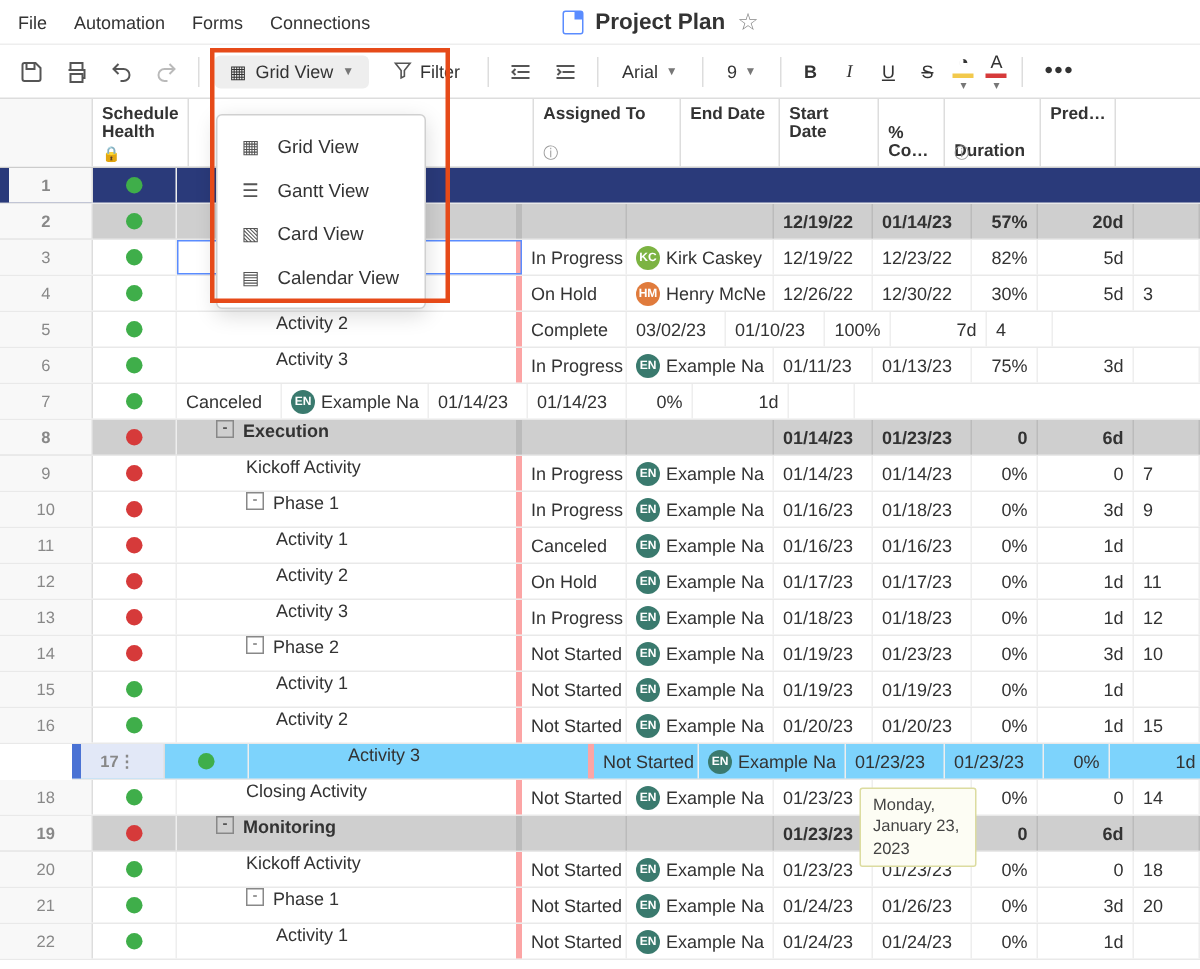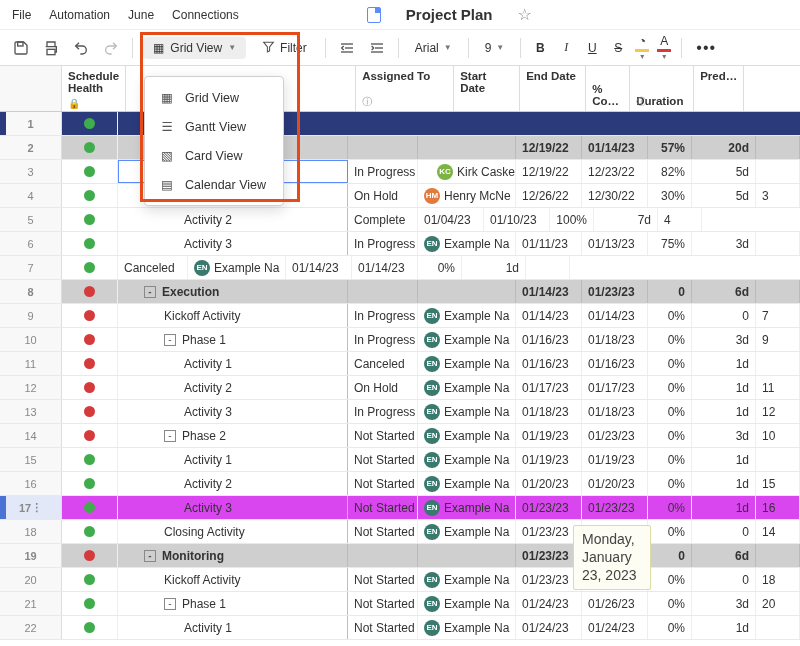--- a/index.html
+++ b/index.html
@@ -1,19 +1,19 @@
 <!DOCTYPE html>
 <html><head>
 <meta charset="utf-8">
 <style>
   * { box-sizing: border-box; margin: 0; padding: 0; }
   body { font-family: Arial, sans-serif; font-size: 12px; color: #333; background:#fff; width:800px; height:646px; overflow:hidden; position:relative;}
   .menubar { display:flex; align-items:center; height:30px; padding:0 12px; gap:18px; border-bottom:1px solid #eee;}
   .menubar .menu-item { cursor:pointer;text-align:center; }
-  .title-wrap { display:flex; align-items:center; gap:25px; margin-left:110px;}
+  .title-wrap { display:flex; align-items:center; gap:8px; margin-left:110px;}
   .title-icon { width:14px; height:16px; border:1.5px solid #5a8cff; border-radius:2px; position:relative;}
   .title-icon::after { content:''; position:absolute; right:0; top:0; width:5px; height:5px; background:#5a8cff;}
   .title-text { font-weight:700; font-size:15px;}
   .star { font-size:16px; color:#888; cursor:pointer;}
   .toolbar { display:flex; align-items:center; height:36px; padding:0 10px; gap:8px; border-bottom:1px solid #ddd;}
   .tb-btn { display:flex; align-items:center; justify-content:center; width:22px; height:22px; cursor:pointer; color:#555;}
   .divider { width:1px; height:20px; background:#ddd; margin:0 2px;}
   .view-btn { display:flex; align-items:center; gap:6px; background:#eee; border-radius:4px; padding:4px 10px; cursor:pointer; font-size:12px; font-weight:500;}
   .view-btn .tri { font-size:8px;}
   .filter-btn { display:flex; align-items:center; gap:5px; padding:4px 8px; cursor:pointer;}
@@ -28,29 +28,29 @@
   .more { font-size:16px; letter-spacing:1px; cursor:pointer; padding:0 4px;}
 
   .grid { display:flex; flex-direction:column;}
   .header-row { display:flex; height:46px; border-bottom:1px solid #ccc; background:#fff;}
   .corner { flex:0 0 62px; background:#f8f8f8; border-right:1px solid #ddd;}
   .col { border-right:1px solid #ddd; padding:4px 6px; display:flex; flex-direction:column; justify-content:flex-start; font-weight:700; font-size:11.5px; position:relative;}
   .col .sub { font-weight:400; font-size:10px; color:#999; position:absolute; bottom:2px; left:6px;}
   .lock { font-size:10px; color:#999;}
 
   .row { display:flex; height:24px; border-bottom:1px solid #e9e9e9; align-items:stretch;}
-  .row.hl { background:#d946ef;}
+  .row.hl { background:#7dd3fc;margin-left:48px;}
   .row.hl .num-cell { background:#e2e8f7; font-weight:700;}
   .num-cell { flex:0 0 62px; display:flex; align-items:center; justify-content:center; color:#888; font-size:11px; border-right:1px solid #ddd; background:#f8f8f8; position:relative;}
   .left-mark { position:absolute; left:0; top:0; bottom:0; width:6px;}
   .dot-cell { flex:0 0 56px; display:flex; align-items:center; justify-content:center; border-right:1px solid #eee;}
   .dot { width:11px; height:11px; border-radius:50%;}
   .green { background:#3fae4a;}
   .red { background:#d63a3a;}
-  .task-cell { flex:0 0 230px; display:flex; align-items:center; border-right:1px solid #fca5a5; padding-left:6px; overflow:hidden; white-space:nowrap;}
+  .task-cell { flex:0 0 230px; display:flex; border-right:4px solid #fca5a5; padding-left:6px; overflow:hidden; white-space:nowrap;}
   .indent-1 { padding-left:26px;}
   .indent-2 { padding-left:46px;}
   .indent-3 { padding-left:66px;}
   .tgl { width:12px; height:12px; border:1px solid #888; font-size:10px; line-height:10px; text-align:center; margin-right:6px; color:#555;}
   .cell { border-right:1px solid #eee; display:flex; align-items:center; padding:0 6px; overflow:hidden; white-space:nowrap;}
   .c-status { flex:0 0 70px;}
   .c-assign { flex:0 0 98px; gap:4px;}
   .c-start { flex:0 0 66px;}
   .c-end { flex:0 0 66px;}
   .c-pct { flex:0 0 44px; justify-content:flex-end;}
@@ -62,29 +62,29 @@
   .row-section { background:#cfcfcf; font-weight:700;}
   .row-section .cell, .row-section .task-cell { border-right-color:#bbb;}
   .sel-border { outline:1.5px solid #5a8cff; outline-offset:-1px;}
 
   
   .highlight-box { position:absolute; border:3px solid #e64a19; pointer-events:none; z-index:60;}
   .dropdown { position:absolute; background:#fff; border:1px solid #d0d0d0; border-radius:4px; box-shadow:0 4px 14px rgba(0,0,0,0.15); z-index:50; padding:6px 0; width:140px;}
   .dd-item { display:flex; align-items:center; gap:10px; padding:7px 14px; cursor:pointer; font-size:12.5px;}
   .dd-icon { width:16px; text-align:center; color:#555;}
 
-  .tooltip { position:absolute; background:#fdfdf4; border:1px solid #dcdca0; padding:4px 8px; font-size:14px; color:#444; z-index:70; border-radius:2px; line-height:1.3;}
+  .tooltip { position:absolute; background:#fdfdf4; border:1px solid #dcdca0; padding:4px 8px; font-size:11px; color:#444; z-index:70; border-radius:2px; line-height:1.3;}
 </style>
 </head>
 <body>
 
 <div class="menubar">
   <span class="menu-item">File</span>
   <span class="menu-item">Automation</span>
-  <span class="menu-item">June</span>
+  <span class="menu-item">Forms</span>
   <span class="menu-item">Connections</span>
   <div class="title-wrap">
     <span class="title-icon"></span>
     <span class="title-text">Project Plan</span>
     <span class="star">☆</span>
   </div>
 </div>
 
 <div class="toolbar">
   <span class="tb-btn">
@@ -175,25 +175,25 @@
     <div class="corner"></div>
     <div class="col" style="flex:0 0 56px">
         <span>Schedule Health</span>
         <span class="sub lock">🔒</span>
       </div>
     <div class="col" style="flex:0 0 230px"></div>
     <div class="col c-assign">
         <span>Assigned To</span>
         <span class="sub">ⓘ</span>
       </div>
+    <div class="col c-end">
+        <span>End Date</span>
+      </div>
     <div class="col c-start">
         <span>Start Date</span>
-      </div>
-    <div class="col c-end">
-        <span>End Date</span>
       </div>
     <div class="col c-pct">
         <span>% Co…</span>
       </div>
     <div class="col c-dur">
         <span>Duration</span>
         <span class="sub">ⓘ</span>
       </div>
     <div class="col c-pred">
         <span>Pred…</span>
@@ -269,21 +269,21 @@
         <div class="dot-cell">
           <div class="dot green"></div>
         </div>
         <div class="task-cell indent-2 sel-border">
           <span>Project Kickoff</span>
         </div>
         <div class="cell c-status">
           <span>In Progress</span>
         </div>
         <div class="cell c-assign">
-          <span class="avatar" style="background: rgb(124, 179, 66); margin-left: 13px;">KC</span>
+          <span class="avatar" style="background: rgb(124, 179, 66);">KC</span>
           <span>Kirk Caskey</span>
         </div>
         <div class="cell c-start">
           <span>12/19/22</span>
         </div>
         <div class="cell c-end">
           <span>12/23/22</span>
         </div>
         <div class="cell c-pct">
           <span>82%</span>
@@ -335,21 +335,21 @@
         <div class="dot-cell">
           <div class="dot green"></div>
         </div>
         <div class="task-cell indent-3">
           <span>Activity 2</span>
         </div>
         <div class="cell c-status">
           <span>Complete</span>
         </div>
         <div class="cell c-start">
-          <span>01/04/23</span>
+          <span>03/02/23</span>
         </div>
         <div class="cell c-end">
           <span>01/10/23</span>
         </div>
         <div class="cell c-pct">
           <span>100%</span>
         </div>
         <div class="cell c-dur">
           <span>7d</span>
         </div>

